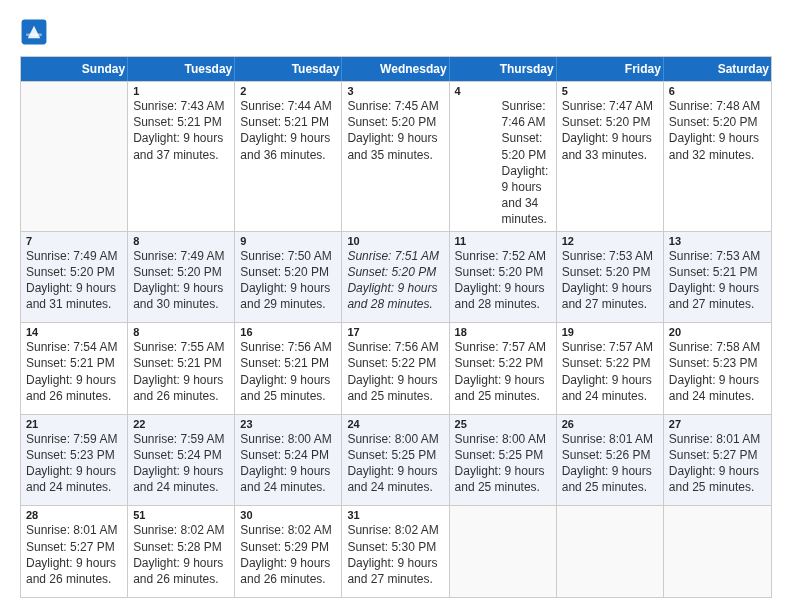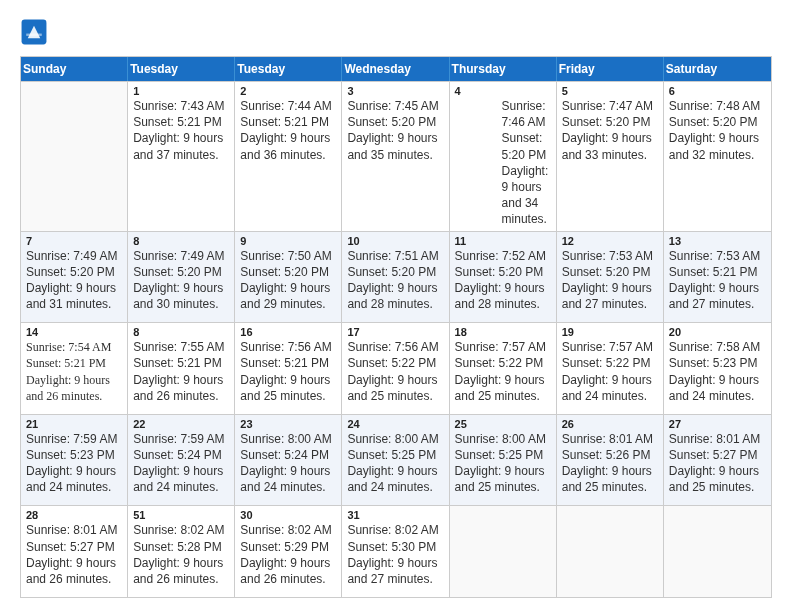--- a/index.html
+++ b/index.html
@@ -60,21 +60,21 @@
     }
     .cal-header {
       display: grid;
       grid-template-columns: repeat(7, 1fr);
       background: #1a6fc4;
     }
     .cal-header-cell {
       color: #fff;
       font-size: 12px;
       font-weight: bold;
-      text-align: left;
+      text-align: right;
       padding: 5px 2px;
       border-right: 1px solid #3a8fd4;
     }
     .cal-header-cell:last-child { border-right: none; }
     .cal-body {
       flex: 1;
       display: flex;
       flex-direction: column;
     }
     .cal-row {
@@ -193,21 +193,21 @@
 Daylight: 9 hours and 30 minutes.</div>
           </div>
           <div class="cal-cell">
             <div class="day-num">9</div>
             <div class="cell-text" style="white-space: pre-line;">Sunrise: 7:50 AM
 Sunset: 5:20 PM
 Daylight: 9 hours and 29 minutes.</div>
           </div>
           <div class="cal-cell">
             <div class="day-num">10</div>
-            <div class="cell-text" style="white-space: pre-line;">Sunrise: 7:51 AM
+            <div class="cell-text" style="white-space: pre-line; font-style: italic;">Sunrise: 7:51 AM
 Sunset: 5:20 PM
 Daylight: 9 hours and 28 minutes.</div>
           </div>
           <div class="cal-cell">
             <div class="day-num">11</div>
             <div class="cell-text" style="white-space: pre-line;">Sunrise: 7:52 AM
 Sunset: 5:20 PM
 Daylight: 9 hours and 28 minutes.</div>
           </div>
           <div class="cal-cell">
@@ -219,21 +219,21 @@
           <div class="cal-cell">
             <div class="day-num">13</div>
             <div class="cell-text" style="white-space: pre-line;">Sunrise: 7:53 AM
 Sunset: 5:21 PM
 Daylight: 9 hours and 27 minutes.</div>
           </div>
         </div>
         <div class="cal-row">
           <div class="cal-cell">
             <div class="day-num">14</div>
-            <div class="cell-text" style="white-space: pre-line; font-family: Liberation Serif, serif;">Sunrise: 7:54 AM
+            <div class="cell-text" style="white-space: pre-line;">Sunrise: 7:54 AM
 Sunset: 5:21 PM
 Daylight: 9 hours and 26 minutes.</div>
           </div>
           <div class="cal-cell">
             <div class="day-num">8</div>
             <div class="cell-text" style="white-space: pre-line;">Sunrise: 7:55 AM
 Sunset: 5:21 PM
 Daylight: 9 hours and 26 minutes.</div>
           </div>
           <div class="cal-cell">

